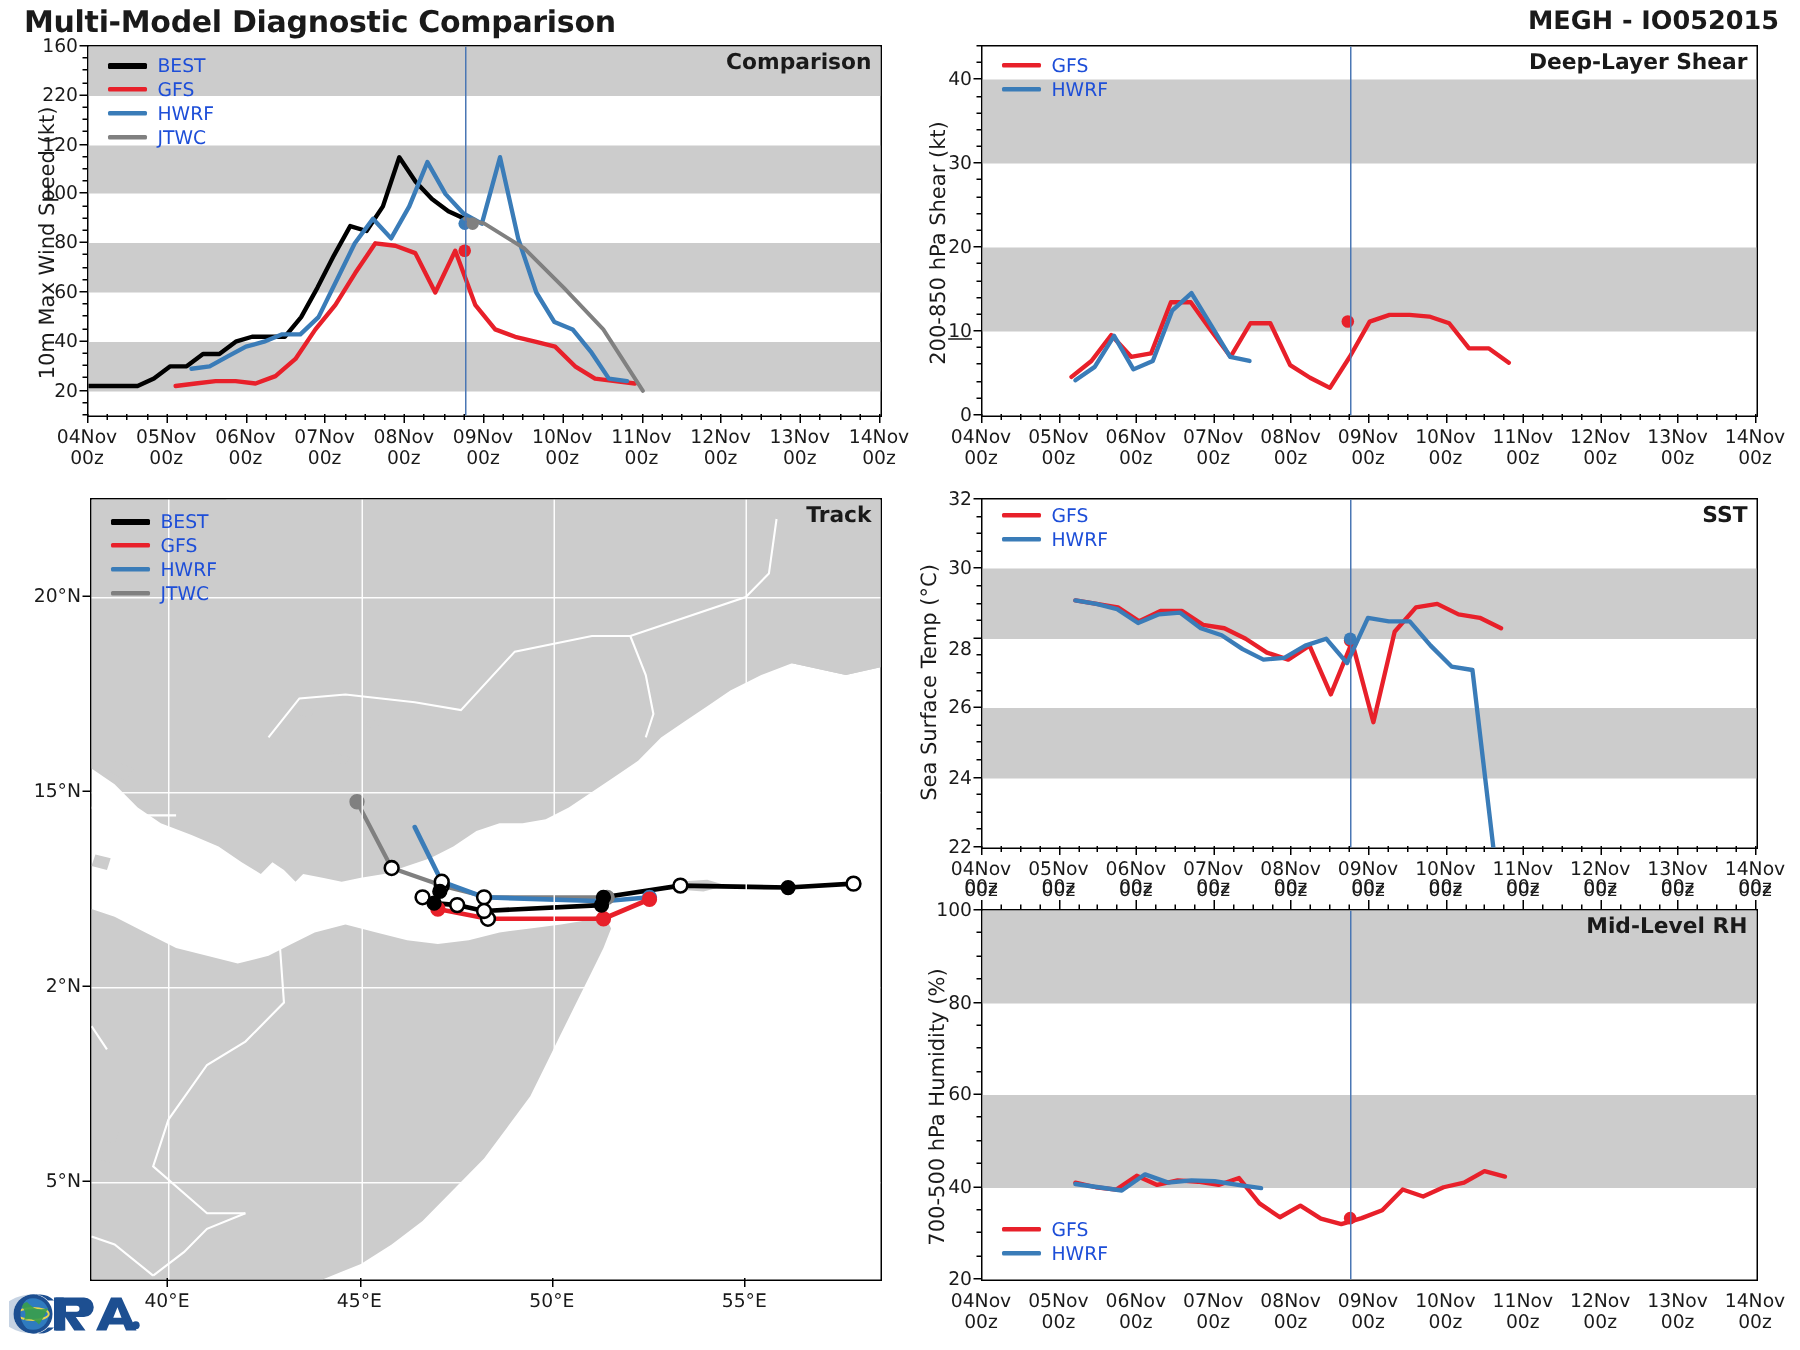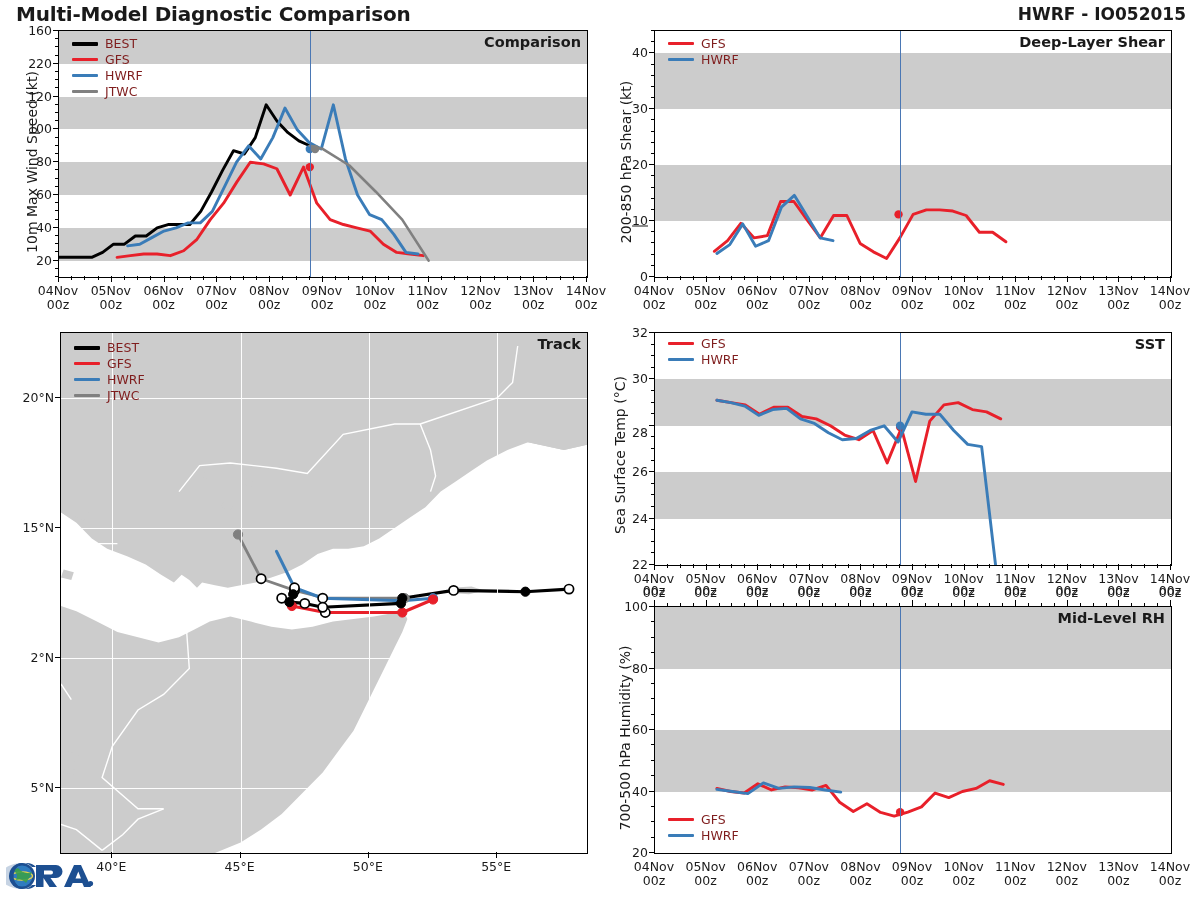--- a/index.html
+++ b/index.html
@@ -56,41 +56,41 @@
   .xtickmark.minor { height:3.5px; }
 
   
   .legend {
     position:absolute; z-index:40;
     display:flex; flex-direction:column; gap:1px;
   }
   .legend-row { display:flex; align-items:center; gap:7px; height:15px; }
   .legend-swatch { width:26px; height:3.4px; border-radius:1px; flex:0 0 auto; }
   .legend-swatch.thin { height:2.8px; }
-  .legend-text { font-size:12.5px; color:#7f1d1d; white-space:nowrap; }
+  .legend-text { font-size:12.5px; color:#1d4ed8; white-space:nowrap; }
 
   .vline { position:absolute; top:0; bottom:0; width:1.4px; z-index:25; }
 
   svg.overlay { position:absolute; left:0; top:0; overflow:visible; }
 
   
   .mapbox { position:absolute; background:#ffffff; border:1.3px solid #000; overflow:hidden; }
   .map-grid-h { position:absolute; left:0; right:0; height:1px; background:#ffffff; opacity:0.95; }
   .map-grid-v { position:absolute; top:0; bottom:0; width:1px; background:#ffffff; opacity:0.95; }
 
   
   .logo { position:absolute; left:6px; top:856px; width:92px; height:40px; }
 </style>
 </head>
 <body>
 
 <div class="fig">
 
   <div class="main-title">Multi-Model Diagnostic Comparison</div>
-  <div class="storm-title">HWRF - IO052015</div>
+  <div class="storm-title">MEGH - IO052015</div>
 
   <div class="panel">
     <div class="plotbox" id="box-intensity" style="left:58px; top:30px; width:530px; height:248px;">
       <div class="panel-label">Comparison</div>
     <div class="band" style="top:196.8px;height:32.79999999999998px;"></div>
         <div class="band" style="top:131.2px;height:32.80000000000001px;"></div>
         <div class="band" style="top:65.60000000000002px;height:32.79999999999998px;"></div>
         <div class="band" style="top:0px;height:32.79999999999998px;"></div>
         <svg width="528" height="246" class="overlay" style="z-index: 20;">
           <path d="M0.00,226.32 L10.90,226.32 L21.81,226.32 L32.71,226.32 L43.62,221.40 L54.52,213.20 L65.43,213.20 L76.33,205.00 L87.23,205.00 L98.14,196.80 L109.04,193.52 L119.95,193.52 L130.85,193.52 L141.76,180.40 L152.66,160.72 L163.57,139.40 L174.47,119.72 L185.37,123.00 L196.28,106.60 L207.18,73.80 L218.09,90.20 L228.99,101.68 L239.90,109.88 L250.80,114.80 " fill="none" stroke="#000000" stroke-width="2.9" stroke-linejoin="round" stroke-linecap="round"></path>

